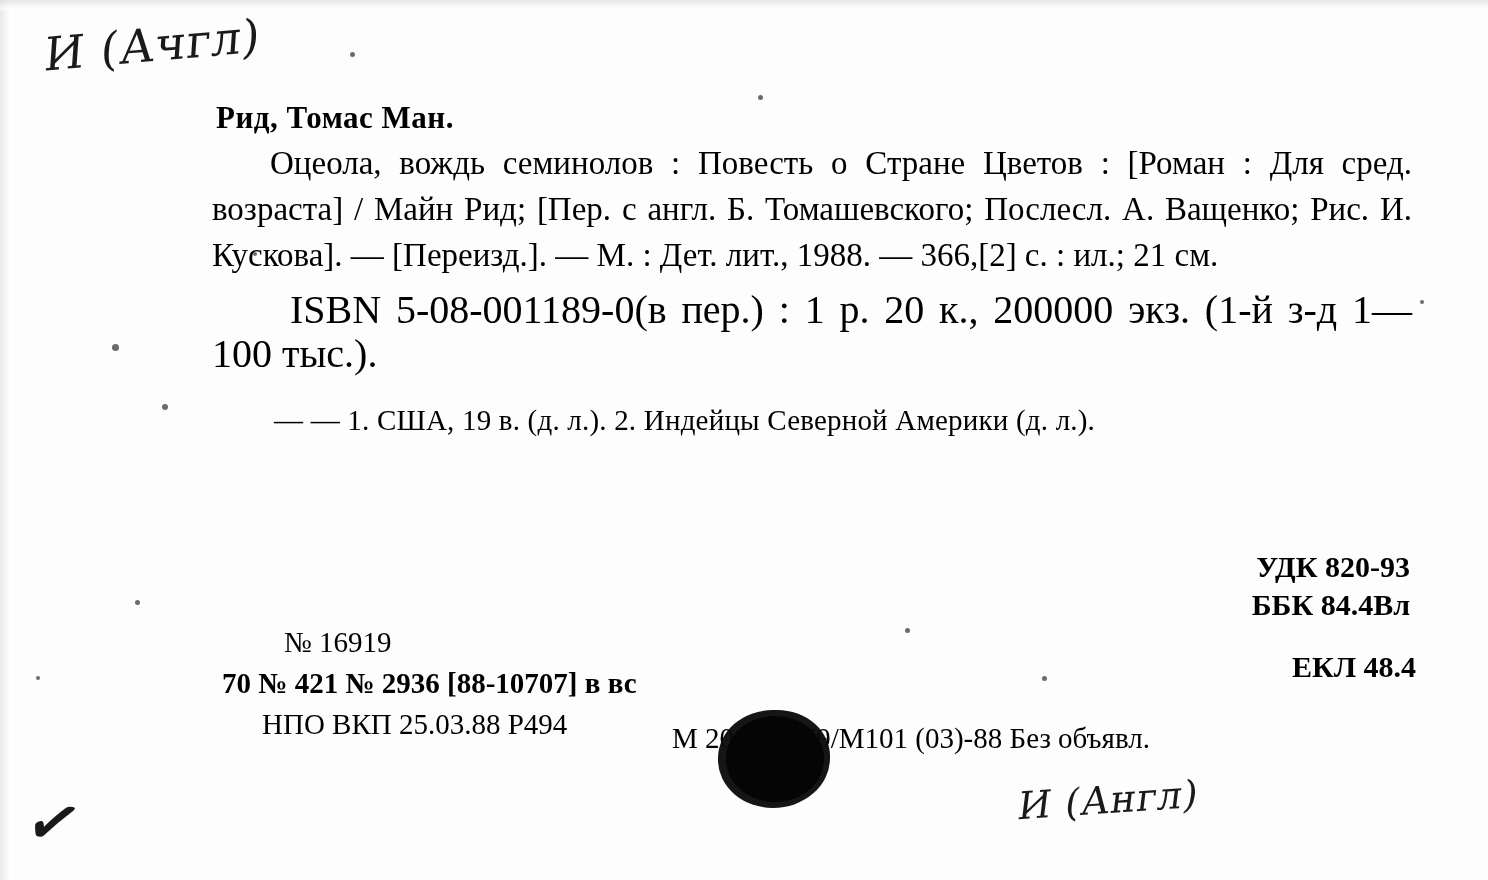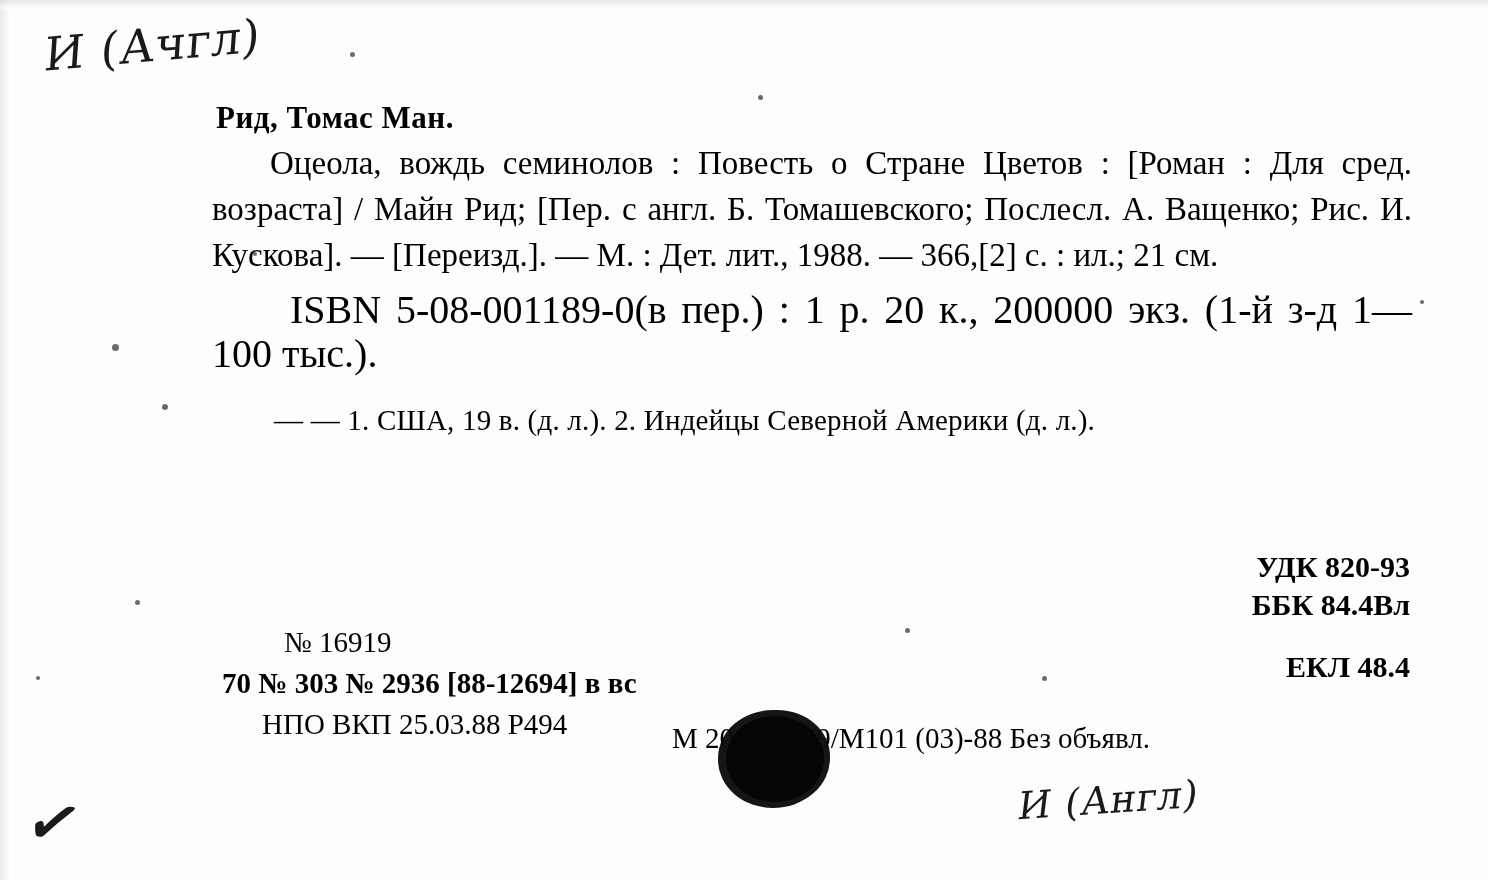--- a/index.html
+++ b/index.html
@@ -114,21 +114,21 @@
     position: absolute;
     right: 78px;
     top: 548px;
     text-align: right;
     font-size: 30px;
     line-height: 38px;
     font-weight: bold;
   }
   .ekl {
     position: absolute;
-    right: 78px;
+    right: 72px;
     top: 650px;
     font-size: 30px;
     font-weight: bold;
   }
 
   
   .stamp-block {
     position: absolute;
     left: 222px;
     top: 622px;
@@ -200,21 +200,21 @@
 
   <div class="class-codes">
     <div>УДК 820-93</div>
     <div>ББК 84.4Вл</div>
   </div>
 
   <div class="ekl">ЕКЛ 48.4</div>
 
   <div class="stamp-block">
     <div class="l1">№ 16919</div>
-    <div class="l2">70 № 303 № 2936 [88-12694] в вс</div>
+    <div class="l2">70 № 421 № 2936 [88-10707] в вс</div>
     <div class="l3">НПО ВКП 25.03.88 Р494</div>
   </div>
 
   <div class="bottom-line">М      20000-079/М101 (03)-88 Без объявл.</div>
 
   <div class="blot shadow"></div>
   <div class="blot"></div>
 
   <div class="handwriting" id="hw-bottom">И (Англ)</div>
 

